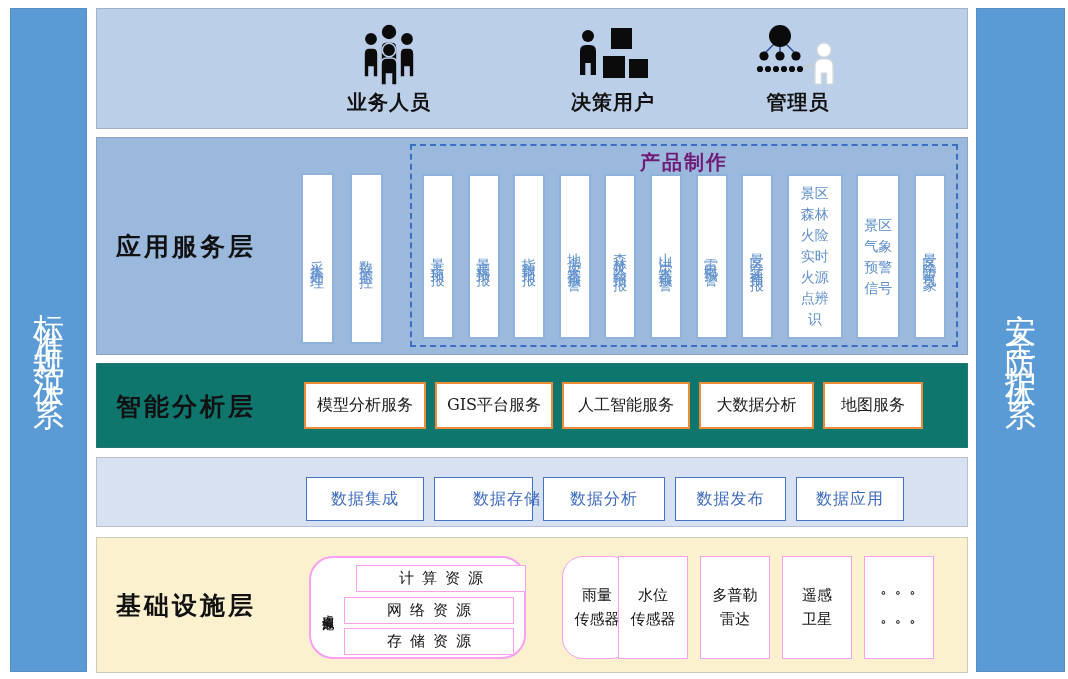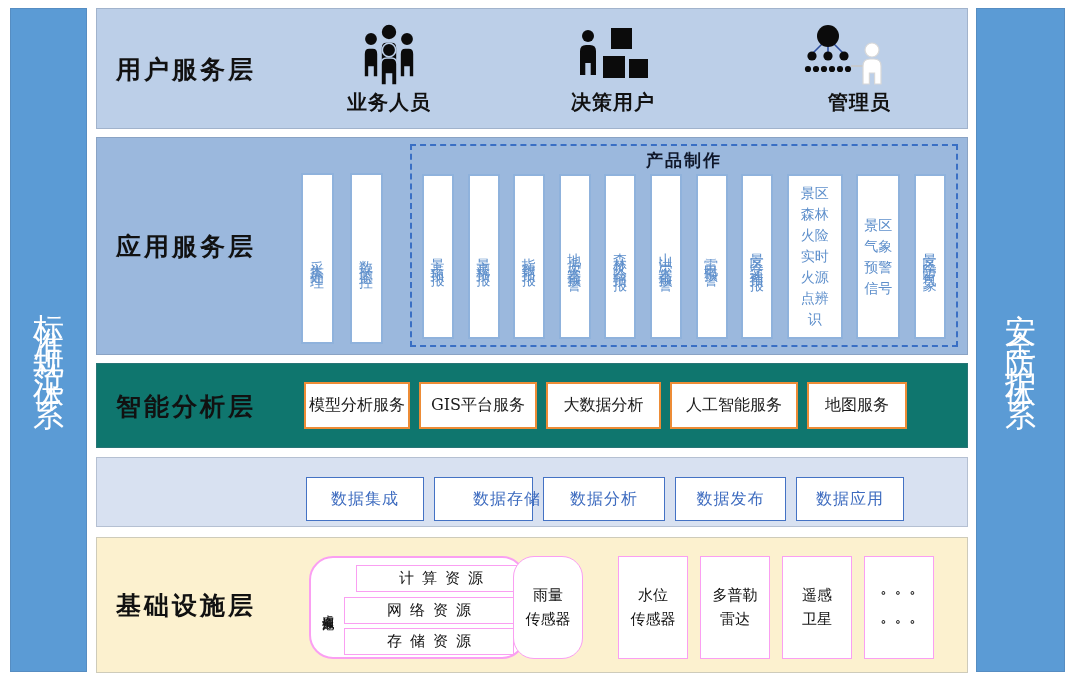--- a/index.html
+++ b/index.html
@@ -40,21 +40,21 @@
   .vbox .vtext { writing-mode:vertical-rl; font-size:14px; color:#5E8FCB; letter-spacing:5px;
                  line-height:1.15; }
   .vbox .wtext { font-size:14px; color:#5E8FCB; width:2.05em; word-break:break-all;
                  line-height:1.5; text-align:center; }
   .standalone-1 { position:absolute; left:204px; top:35px; width:33px; height:171px; }
   .standalone-2 { position:absolute; left:253px; top:35px; width:33px; height:171px; }
 
   .product-box { position:absolute; left:313px; top:6px; width:548px; height:203px;
                  border:2px dashed #3A6FC4; }
   .product-title { position:absolute; top:3px; left:0; right:0; text-align:center;
-                   font-size:17px; font-weight:bold; color:#0f172a; letter-spacing:2px; }
+                   font-size:20px; font-weight:bold; color:#701a75; letter-spacing:2px; }
   .product-cols { position:absolute; left:10px; right:10px; top:28px; bottom:6px;
                   display:flex; justify-content:space-between; }
   .product-cols .vbox { width:32px; }
   .product-cols .vbox.wide-13 { width:56px; }
   .product-cols .vbox.wide-8  { width:44px; }
 
   
   .analysis-row { position:absolute; left:207px; top:18px; display:flex; gap:9px; }
   .hbox-orange { height:47px; background:#fff; border:2px solid #ED8C36; display:flex;
                  align-items:center; justify-content:center; font-size:16px; color:#1a1a1a;
@@ -91,21 +91,20 @@
     <div class="pillar-text">标准规范体系</div>
   </div>
 
   <div class="pillar pillar-right">
     <div class="pillar-text">安全防护体系</div>
   </div>
 
   <div class="main">
 
     <div class="layer layer-user">
-      <div class="layer-title">用户服务层</div>
 
       <div class="user-group" style="left:227px;">
         <div class="glyph">
           <svg width="76" height="62" viewBox="0 0 76 62">
             <g fill="#0b0b0b" stroke="#BCCFE8" stroke-width="1.6">
               <circle cx="38" cy="9" r="8"></circle>
               <path d="M30,50 L30,25 Q30,19 35,19 L41,19 Q46,19 46,25 L46,50 L40.5,50 L40.5,40 L35.5,40 L35.5,50 Z"></path>
               <circle cx="20" cy="16" r="6.7"></circle>
               <path d="M13,54 L13,31 Q13,25 18,25 L22,25 Q27,25 27,31 L27,54 L22,54 L22,44 L18,44 L18,54 Z"></path>
               <circle cx="56" cy="16" r="6.7"></circle>
@@ -126,21 +125,21 @@
               <path d="M5,50 L5,26 Q5,20 11,20 L15,20 Q21,20 21,26 L21,50 L15.7,50 L15.7,38 L10.3,38 L10.3,50 Z"></path>
               <rect x="36" y="3" width="21" height="21"></rect>
               <rect x="28" y="31" width="22" height="22"></rect>
               <rect x="54" y="34" width="19" height="19"></rect>
             </g>
           </svg>
         </div>
         <div class="user-label">决策用户</div>
       </div>
 
-      <div class="user-group" style="left:664px;align-items:flex-end;">
+      <div class="user-group" style="left:636px;">
         <div class="glyph">
           <svg width="90" height="62" viewBox="0 0 90 62">
             <g stroke="#2E4E9E" stroke-width="1.6">
               <line x1="27" y1="15" x2="11" y2="31"></line>
               <line x1="27" y1="15" x2="27" y2="31"></line>
               <line x1="27" y1="15" x2="43" y2="31"></line>
             </g>
             <circle cx="27" cy="13" r="11" fill="#0b0b0b"></circle>
             <circle cx="11" cy="33" r="4.6" fill="#0b0b0b"></circle>
             <circle cx="27" cy="33" r="4.6" fill="#0b0b0b"></circle>
@@ -210,24 +209,24 @@
           <div class="vbox">
               <span class="vtext">景区防雷气象</span>
             </div>
         </div>
       </div>
     </div>
 
     <div class="layer layer-analysis">
       <div class="layer-title">智能分析层</div>
       <div class="analysis-row">
-        <div class="hbox-orange" style="width:106px;">模型分析服务</div>
+        <div class="hbox-orange" style="width:122px;">模型分析服务</div>
         <div class="hbox-orange" style="width:118px;">GIS平台服务</div>
+        <div class="hbox-orange" style="width:128px;">人工智能服务</div>
         <div class="hbox-orange" style="width:115px;">大数据分析</div>
-        <div class="hbox-orange" style="width:128px;">人工智能服务</div>
         <div class="hbox-orange" style="width:100px;">地图服务</div>
       </div>
     </div>
 
     <div class="layer layer-data">
       <div class="data-row">
         <div class="hbox-blue" style="width:118px;">数据集成</div>
         <div class="hbox-blue" style="width:99px;padding-left:47px;">数据存储</div>
         <div class="hbox-blue" style="width:122px;">数据分析</div>
         <div class="hbox-blue" style="width:111px;">数据发布</div>
@@ -238,21 +237,21 @@
     <div class="layer layer-infra">
       <div class="layer-title">基础设施层</div>
 
       <div class="pool">
         <div class="pool-label">虚拟资源池</div>
         <div class="pool-item pool-item-1">计算资源</div>
         <div class="pool-item pool-item-2">网络资源</div>
         <div class="pool-item pool-item-3">存储资源</div>
       </div>
 
-      <div class="device" style="left:416px;border-radius:21px;">雨量
+      <div class="device" style="left:465px;border-radius:21px;">雨量
 传感器</div>
       <div class="device" style="left:521px;">水位
 传感器</div>
       <div class="device" style="left:603px;">多普勒
 雷达</div>
       <div class="device" style="left:685px;">遥感
 卫星</div>
       <div class="device device-dots" style="left:767px;">∘  ∘  ∘
 ∘  ∘  ∘</div>
     </div>

